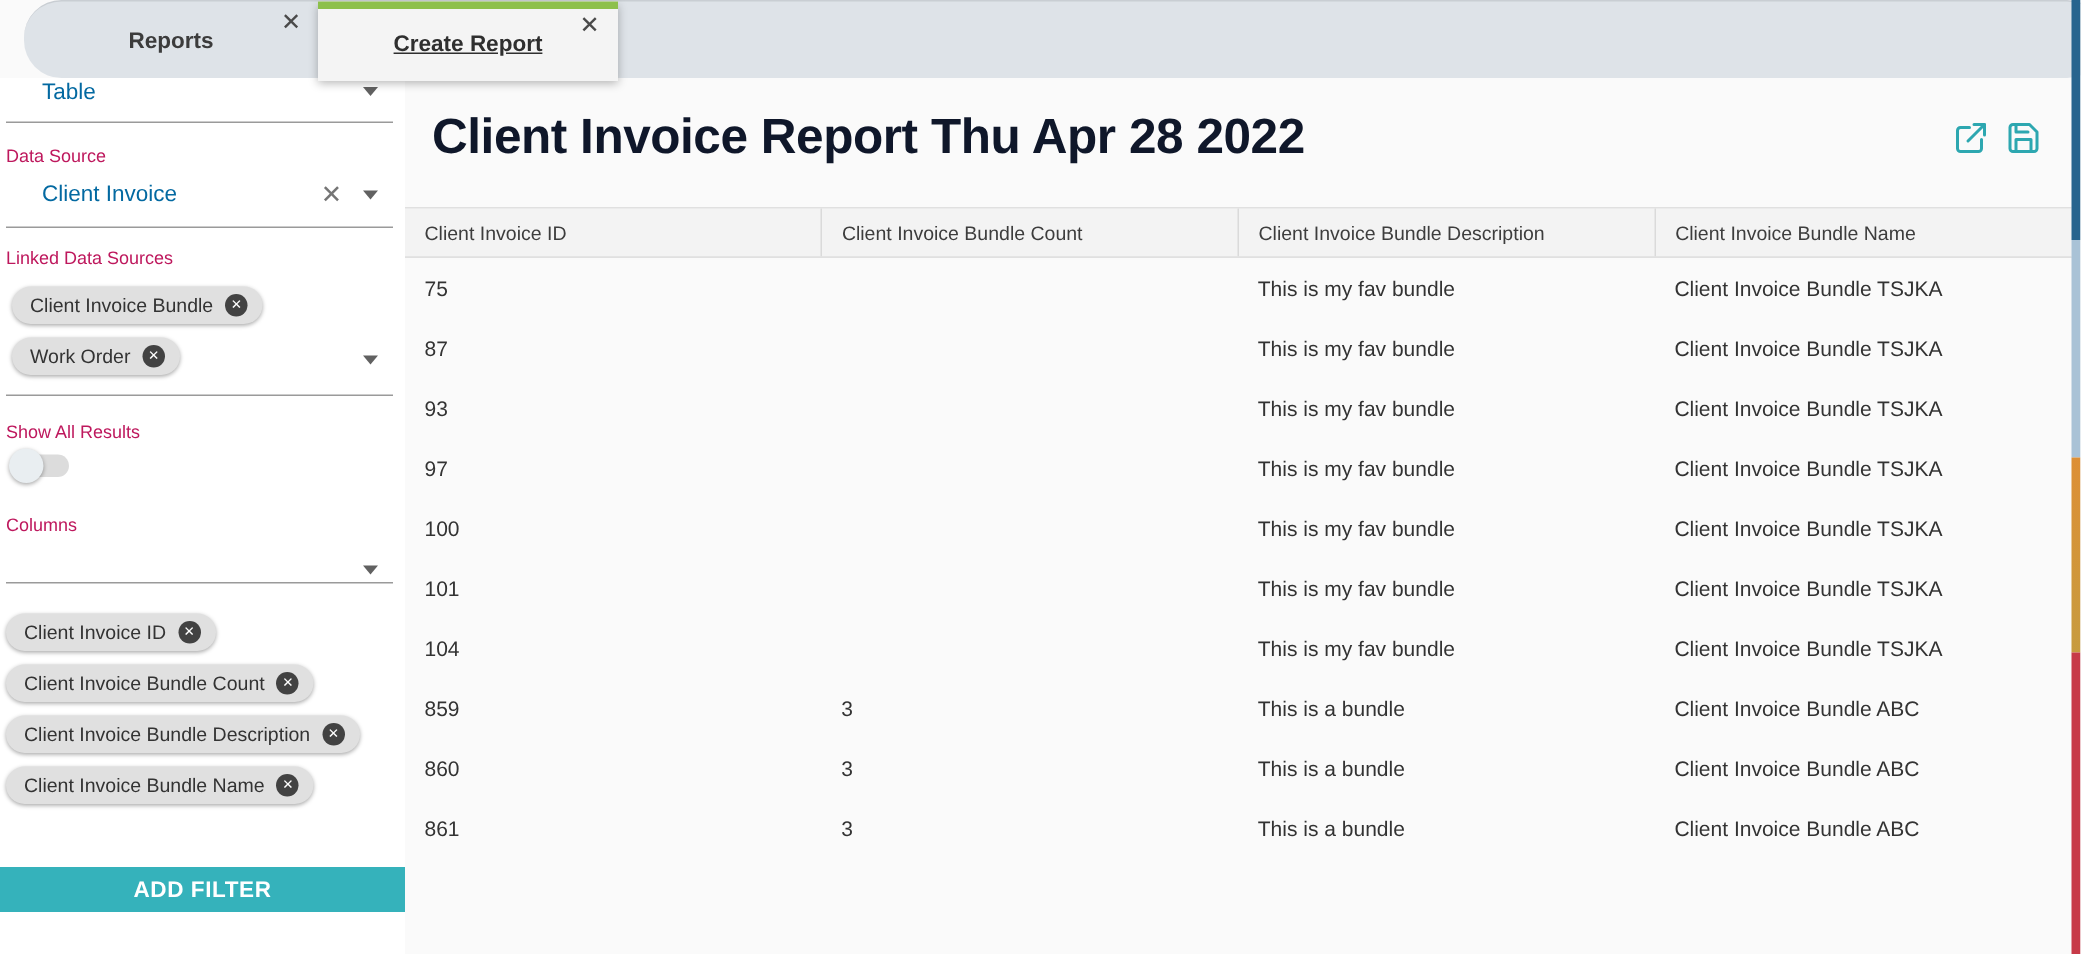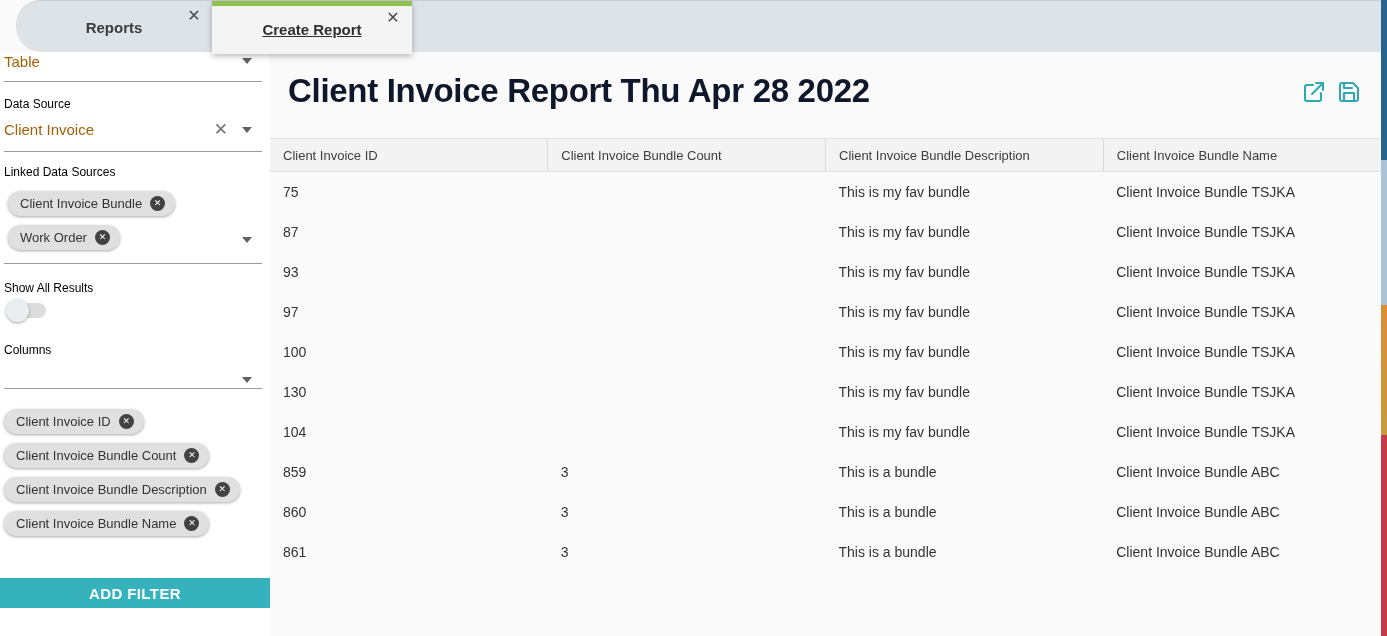--- a/index.html
+++ b/index.html
@@ -12,22 +12,22 @@
   .tab-plain .tab-label { position:absolute; left:0; right:0; top:18px; text-align:center; font-size:15px; font-weight:700; color:#3c3c3c; }
   .tab-close { position:absolute; right:8px; top:5px; width:20px; height:20px; font-size:16px; color:#4a4a4a; text-align:center; line-height:20px; cursor:pointer; font-weight:400; }
   .tab-active { position:absolute; left:196px; top:0; width:200px; height:53px; background:#f4f4f4; border-top:5px solid #8dc04c; box-shadow:0 2px 6px rgba(0,0,0,0.28); z-index:6; }
   .tab-active .tab-label { position:absolute; left:0; right:0; top:15px; text-align:center; font-size:15px; font-weight:700; color:#2f2f2f;text-decoration:underline; }
   .tab-active .tab-close { top:2px; right:9px; }
 
   
   .sidebar { position:absolute; left:0; top:52px; width:270px; height:584px; background:#ffffff; z-index:2; }
   .fld { position:relative; margin:0 8px 0 4px; }
   .fld-underline { border-bottom:1px solid #9a9a9a; }
-  .fld-label { font-size:12px; color:#000000; }
-  .fld-value { font-size:15px; color:#a16207; }
+  .fld-label { font-size:12px; color:#be185d; }
+  .fld-value { font-size:15px; color:#0369a1;margin-left:24px; }
   .caret { position:absolute; right:10px; width:0; height:0; border-left:5px solid transparent; border-right:5px solid transparent; border-top:6px solid #616161; }
   .clear-x { position:absolute; right:34px; font-size:17px; color:#757575; line-height:16px; cursor:pointer; }
 
   .row-select { padding:2px 0 10px 0; }
   .chip { display:inline-flex; align-items:center; gap:8px; background:#e0e0e0; border-radius:16px; padding:0 10px 0 12px; height:25px; margin:0 0 9px 4px; font-size:13px; color:#333; box-shadow:0 1px 3px rgba(0,0,0,0.35); }
   .chip-remove { width:15px; height:15px; border-radius:50%; background:#424242; color:#ffffff; font-size:9px; line-height:15px; text-align:center; cursor:pointer; flex:0 0 auto; }
 
   .toggle { position:relative; width:38px; height:19px; margin:6px 0 0 8px; cursor:pointer; }
   .toggle-track { position:absolute; left:0; top:2px; width:38px; height:15px; border-radius:8px; background:#dcdcdc; }
   .toggle-thumb { position:absolute; left:-2px; top:-2px; width:23px; height:23px; border-radius:50%; background:#e9eef1; box-shadow:0 1px 3px rgba(0,0,0,0.35); }
@@ -197,21 +197,21 @@
   </tr>
 
   <tr>
     <td>100</td>
     <td></td>
     <td>This is my fav bundle</td>
     <td>Client Invoice Bundle TSJKA</td>
   </tr>
 
   <tr>
-    <td>130</td>
+    <td>101</td>
     <td></td>
     <td>This is my fav bundle</td>
     <td>Client Invoice Bundle TSJKA</td>
   </tr>
 
   <tr>
     <td>104</td>
     <td></td>
     <td>This is my fav bundle</td>
     <td>Client Invoice Bundle TSJKA</td>

